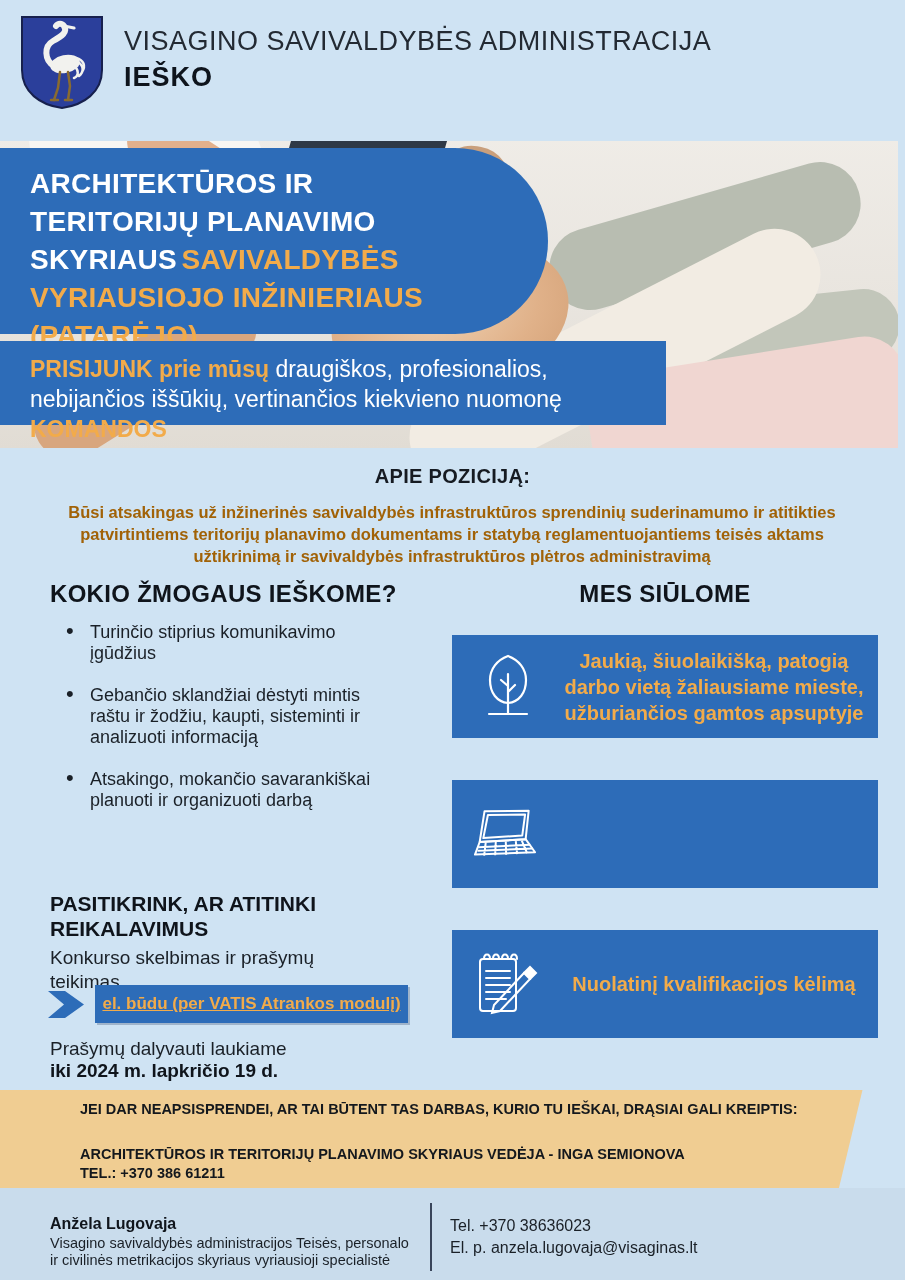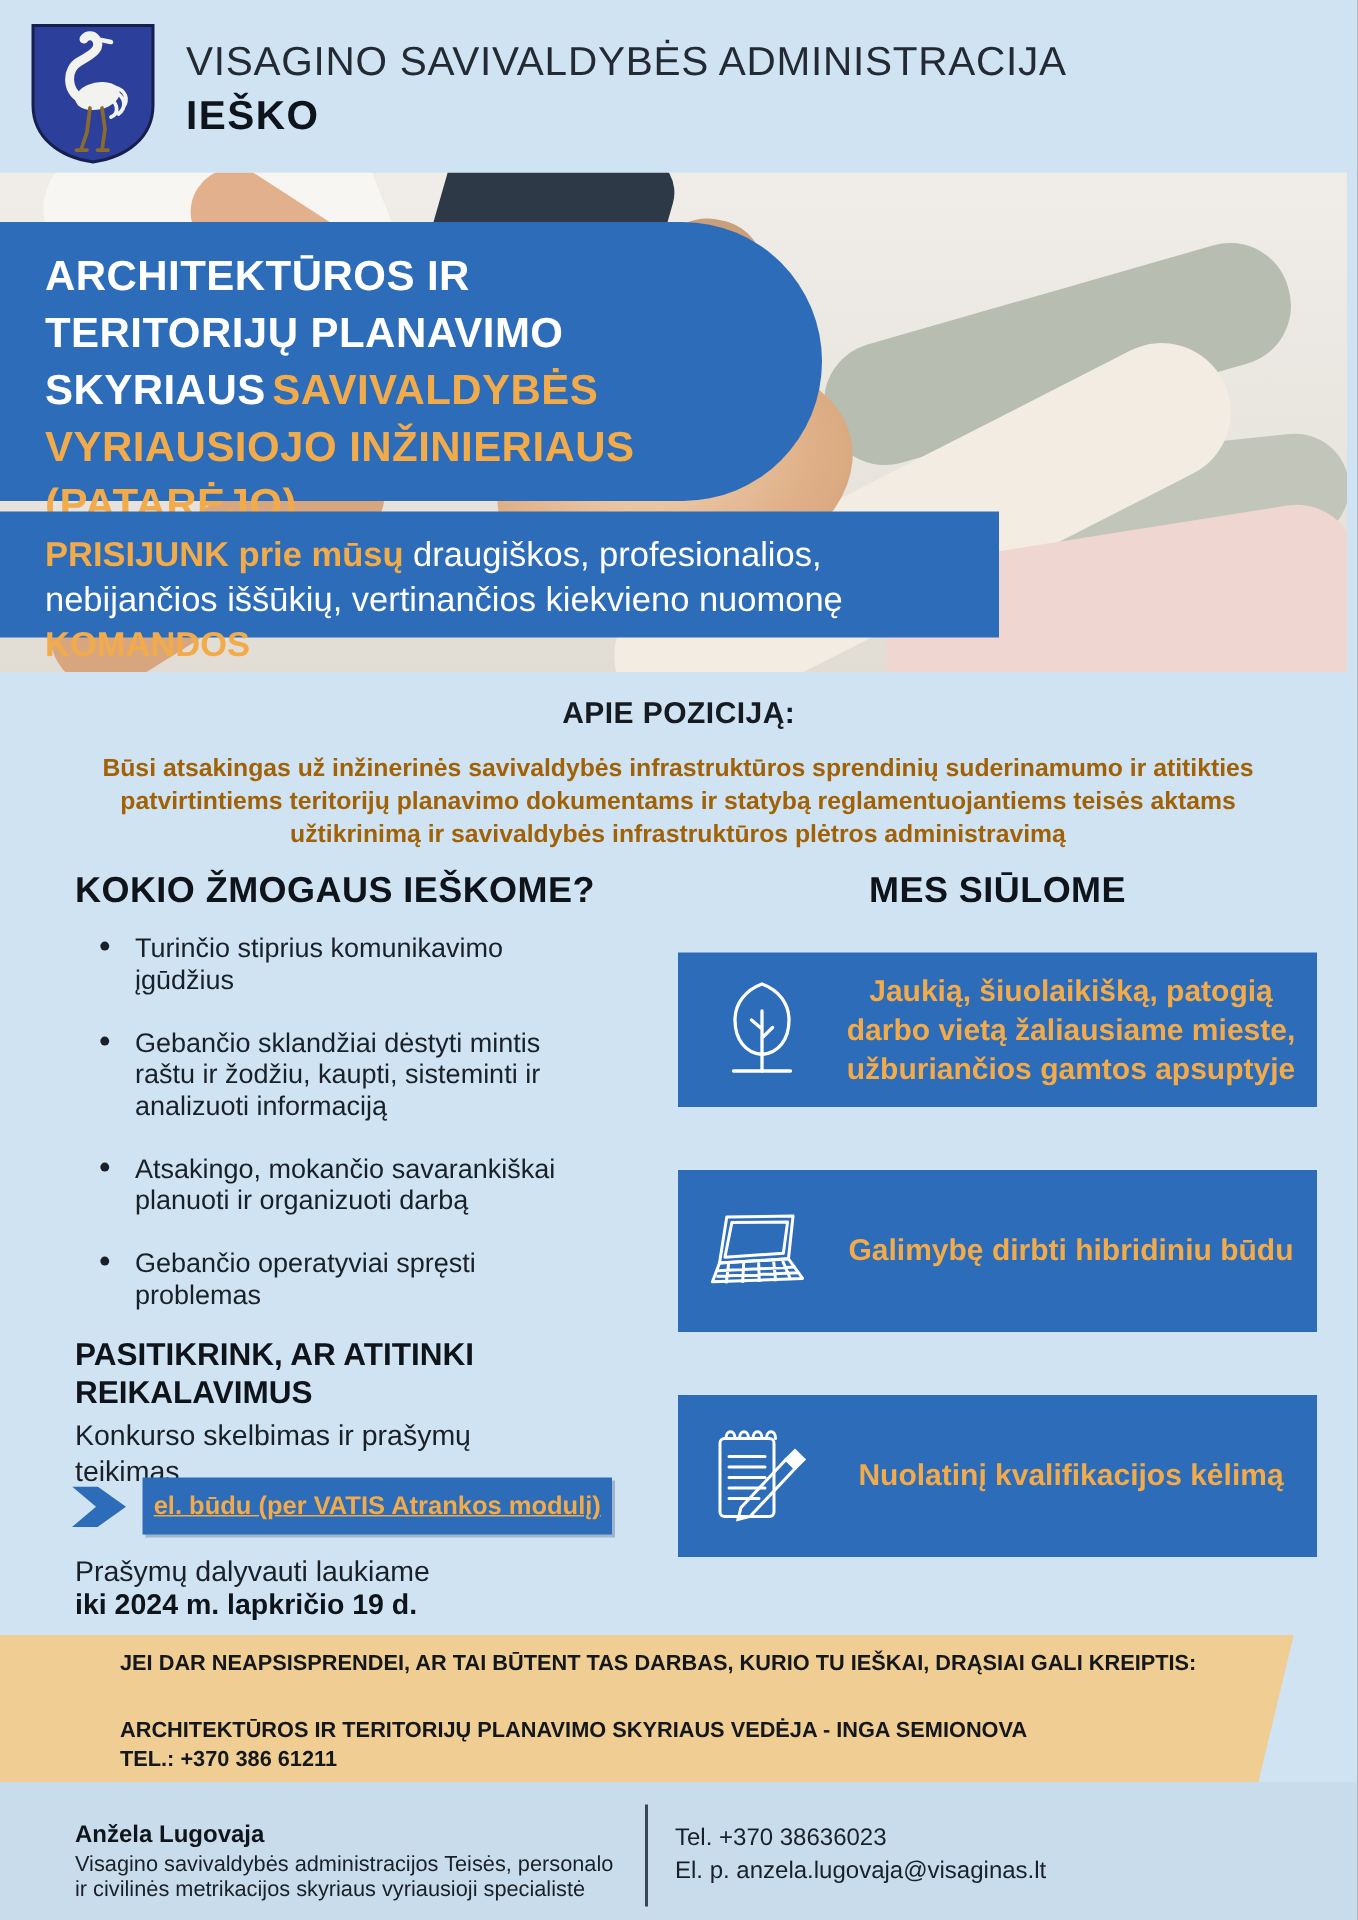--- a/index.html
+++ b/index.html
@@ -10,21 +10,21 @@
     --footerblue:#c9dcec;
     --tan:#f0cd92;
     --ink:#161b22;
   }
   *{margin:0;padding:0;box-sizing:border-box;}
   html,body{background:#8a8f96;}
   body{font-family:"Liberation Sans", sans-serif;}
   .page{position:relative;width:905px;height:1280px;margin:0 auto;background:var(--lightblue);overflow:hidden;}
 
   
-  .header{position:absolute;top:0;left:0;width:905px;height:115px;background:var(--lightblue);z-index:5;}
+  .header{position:absolute;top:0;left:0;width:905px;height:141px;background:var(--lightblue);z-index:5;}
   .coat{position:absolute;top:14px;left:18px;}
   .org-name{position:absolute;top:26px;left:124px;font-size:27px;letter-spacing:.5px;color:#232a33;font-weight:400;}
   .org-seek{position:absolute;top:62px;left:124px;font-size:27px;letter-spacing:1px;color:#0e141c;font-weight:700;}
 
   
   .photo{position:absolute;top:115px;left:0;width:898px;height:333px;overflow:hidden;z-index:1;
          background:linear-gradient(180deg,#f0ede8 0%,#e9e5df 55%,#e1dcd4 100%);}
   .arm{position:absolute;}
   .a1{left:288px;top:-28px;width:150px;height:150px;background:#2e3947;border-radius:26px;transform:rotate(16deg);}
   .a2{left:40px;top:-44px;width:215px;height:165px;background:#f8f6f3;border-radius:40px;transform:rotate(-22deg);}
@@ -148,21 +148,20 @@
   </div>
 
   <div class="about-heading">APIE POZICIJĄ:</div>
   <div class="about-body">Būsi atsakingas už inžinerinės savivaldybės infrastruktūros sprendinių suderinamumo ir atitikties patvirtintiems teritorijų planavimo dokumentams ir statybą reglamentuojantiems teisės aktams užtikrinimą ir savivaldybės infrastruktūros plėtros administravimą</div>
 
   <div class="req-heading">KOKIO ŽMOGAUS IEŠKOME?</div>
   <ul class="req-list">
     <li><span>Turinčio stiprius komunikavimo įgūdžius</span></li>
     <li><span>Gebančio sklandžiai dėstyti mintis raštu ir žodžiu, kaupti, sisteminti ir analizuoti informaciją</span></li>
     <li><span>Atsakingo, mokančio savarankiškai planuoti ir organizuoti darbą</span></li>
-    <li><span>Gebančio operatyviai spręsti problemas</span></li>
   </ul>
 
   <div class="offer-heading">MES SIŪLOME</div>
 
   <div class="offer-card card1">
     <div class="icon-box">
       <svg class="icon-svg" width="62" height="70" viewBox="0 0 62 70" aria-hidden="true">
         <g stroke="#ffffff" stroke-width="2.2" fill="none" stroke-linecap="round">
           <path d="M31 4 C20 8 13 17 13 28 C13 41 20 50 31 51 C42 50 49 41 49 28 C49 17 42 8 31 4 Z"></path>
           <path d="M31 22 V62 M31 34 L24 28 M31 40 L38 33"></path>
@@ -178,21 +177,20 @@
       <svg class="icon-svg" width="86" height="62" viewBox="0 0 86 62" aria-hidden="true">
         <g stroke="#ffffff" stroke-width="2" fill="none" stroke-linejoin="round" transform="rotate(-6 43 31)">
           <path d="M22 6 L66 10 L60 38 L14 36 Z"></path>
           <path d="M25 10 L62 13.5 L57 34 L18 32.5 Z"></path>
           <path d="M14 36 L8 48 L68 52 L60 38 Z"></path>
           <path d="M12 41 L64 44 M11 44.5 L66 48 M20 37 L17 50 M30 37.6 L28 50.8 M40 38.2 L39 51.4 M50 38.8 L50 52 M56 39 L60 52"></path>
         </g>
       </svg>
 
     </div>
-    <div class="card-text">Galimybę dirbti hibridiniu būdu</div>
   </div>
 
   <div class="offer-card card3">
     <div class="icon-box">
       <svg class="icon-svg" width="72" height="70" viewBox="0 0 72 70" aria-hidden="true">
         <g stroke="#ffffff" stroke-width="2" fill="none" stroke-linecap="round">
           <rect x="8" y="10" width="36" height="52" rx="3"></rect>
           <path d="M12 10 C12 4 18 4 18 10 M21 10 C21 4 27 4 27 10 M30 10 C30 4 36 4 36 10 M39 10 C39 4 45 4 45 10"></path>
           <path d="M14 22 H38 M14 29 H38 M14 36 H38 M14 43 H38 M14 50 H34"></path>
           <path d="M22 56 L52 24 L58 30 L28 62 L20 64 Z"></path>

